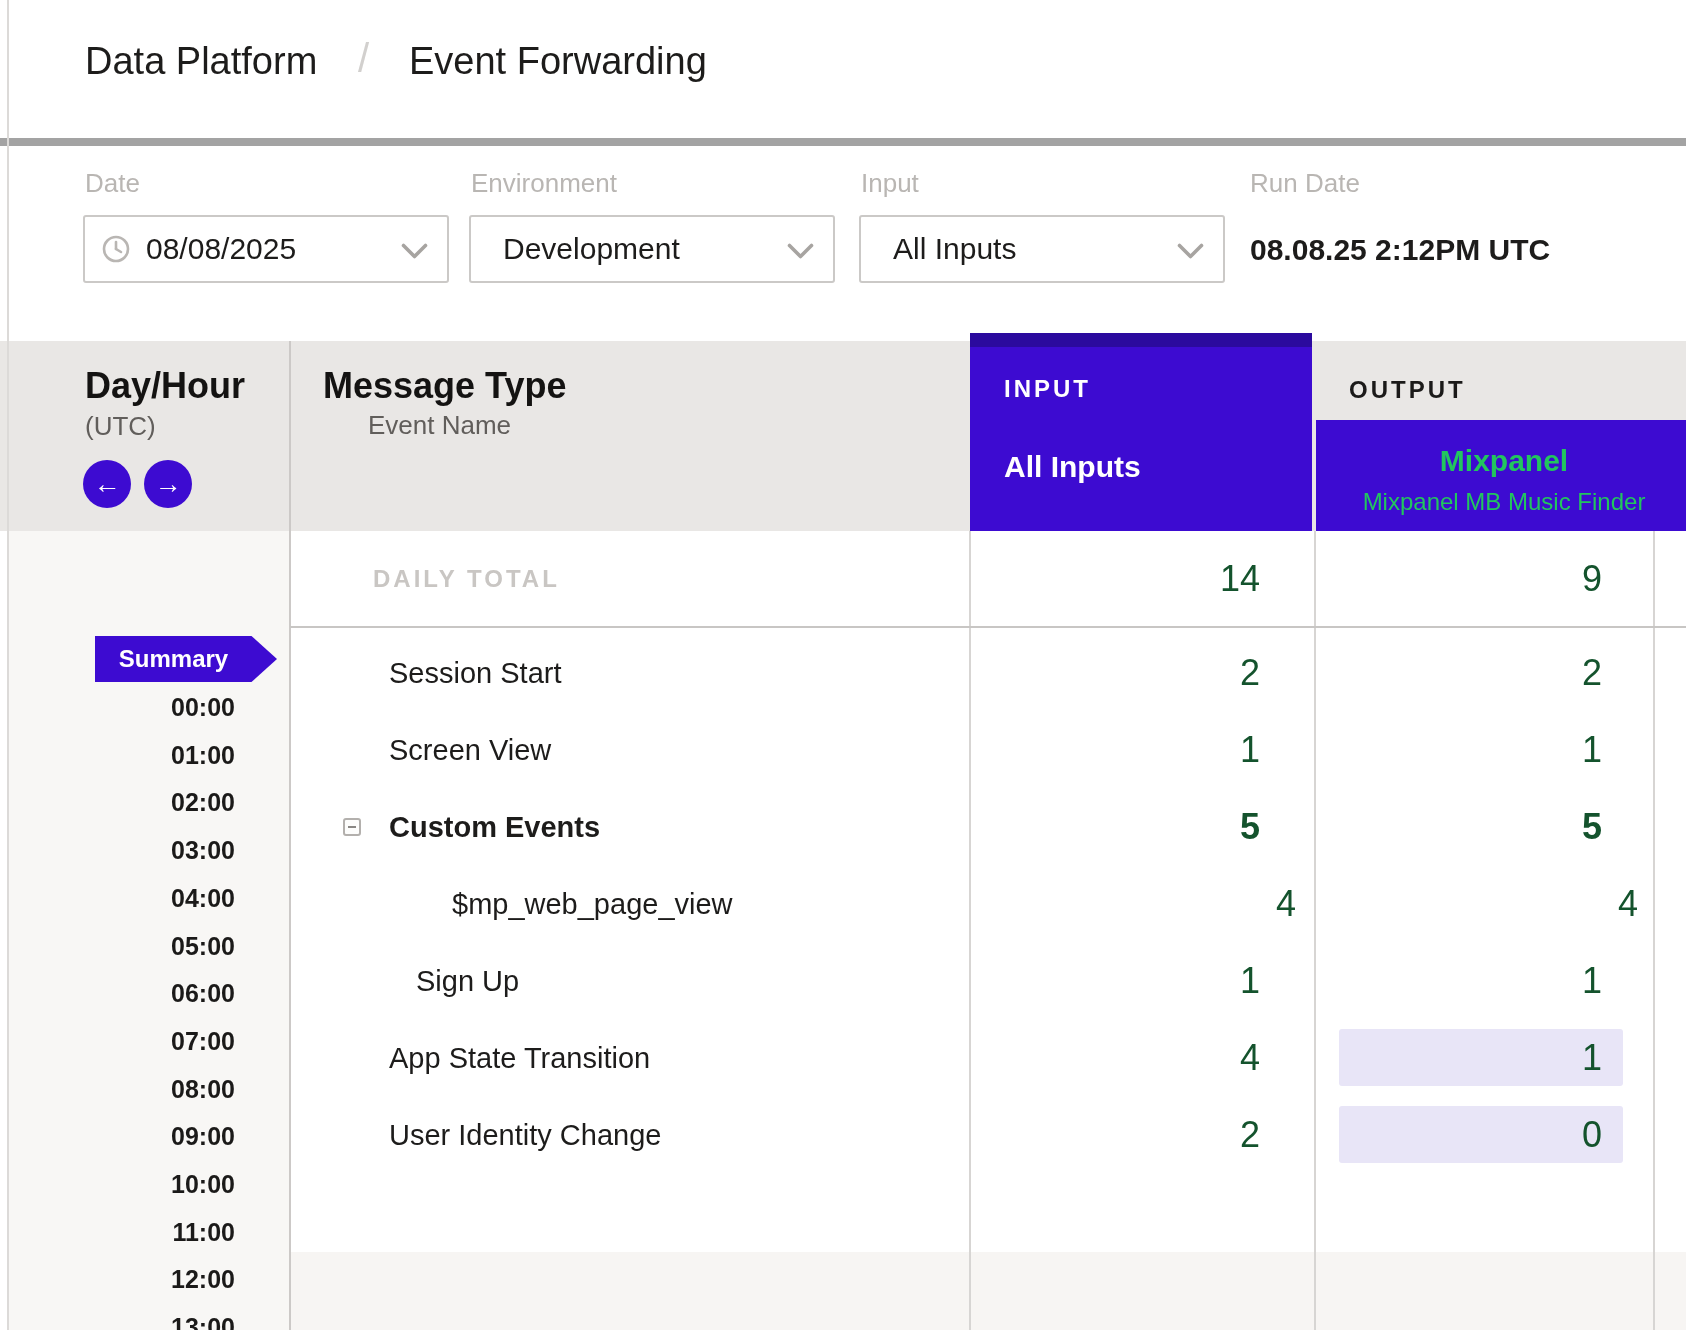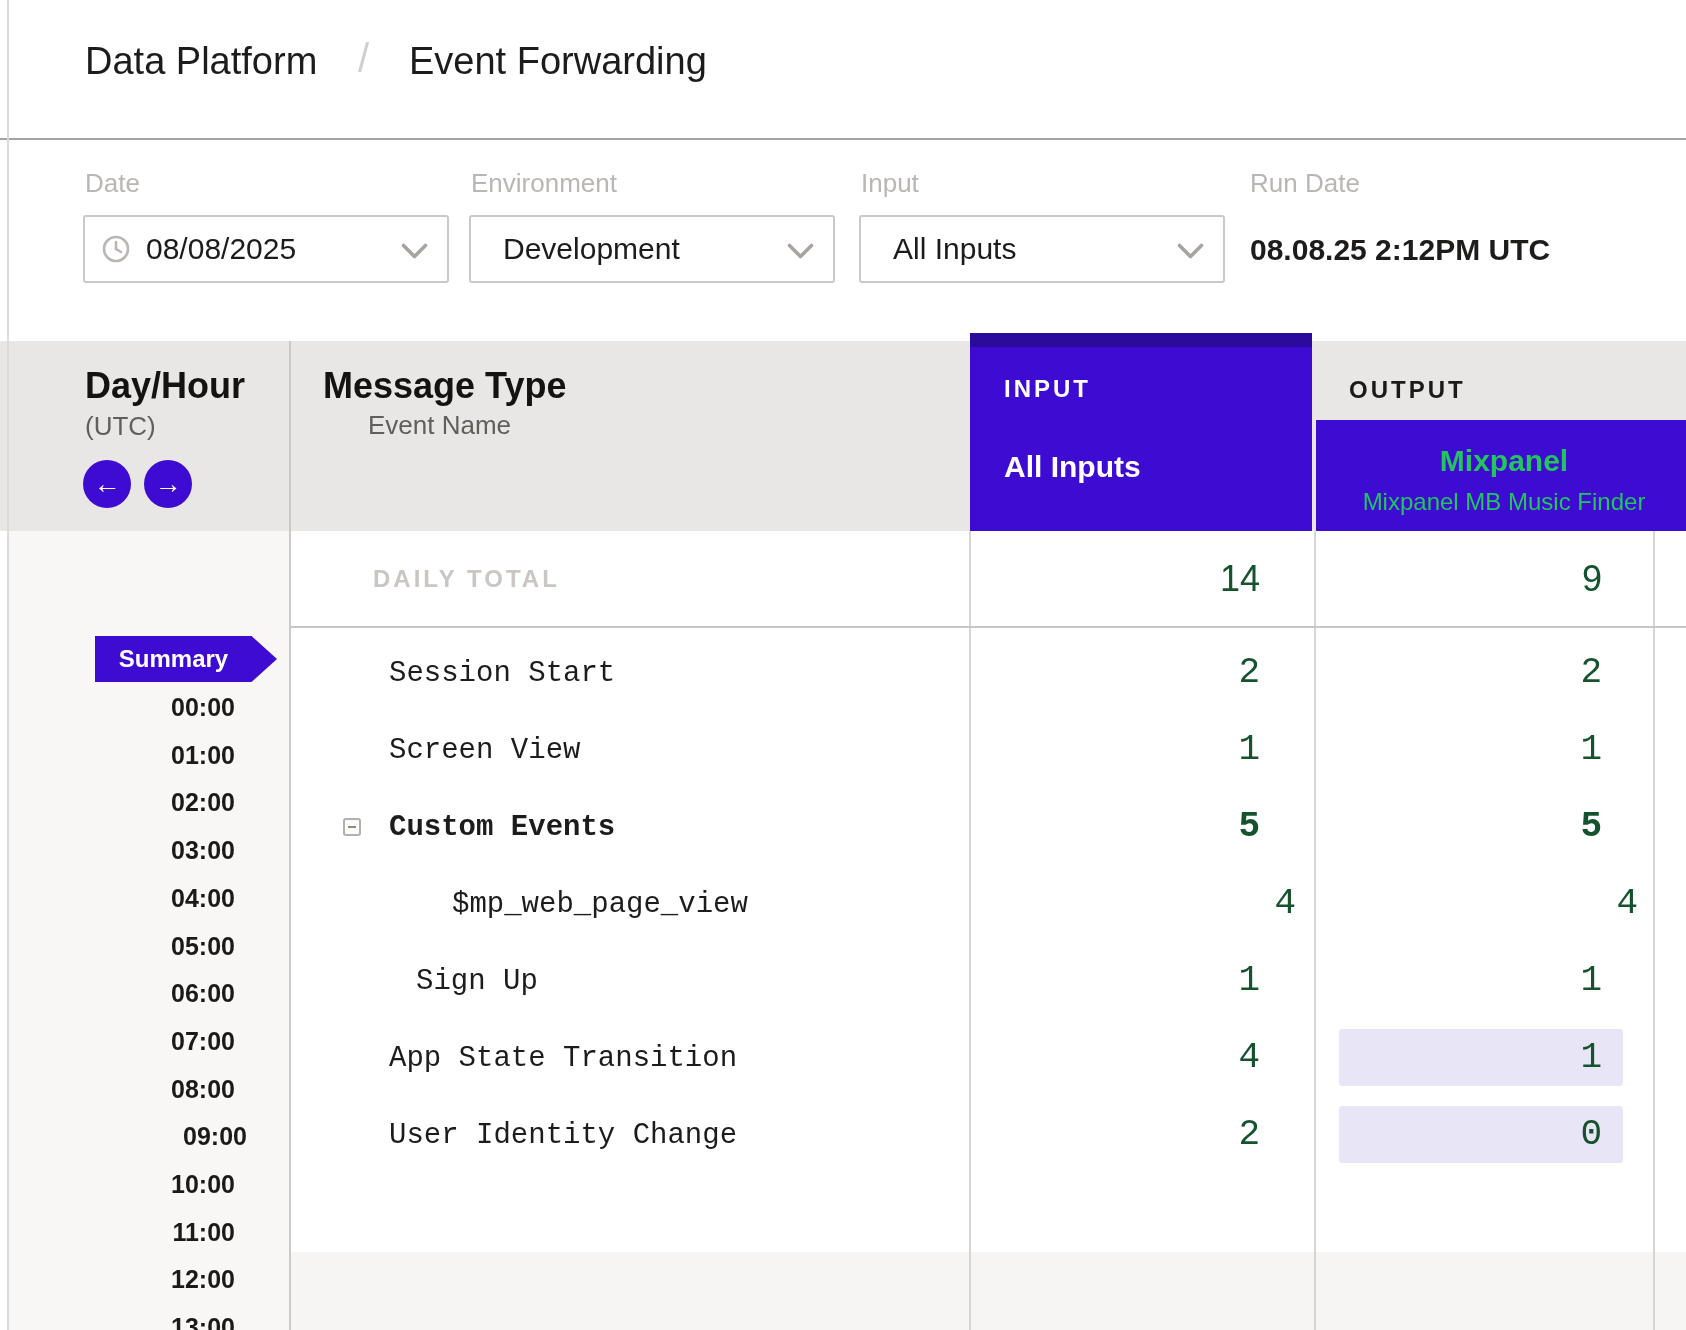--- a/index.html
+++ b/index.html
@@ -3,21 +3,21 @@
 <meta charset="utf-8">
 <style>
   html,body{margin:0;padding:0;background:#ffffff;}
   #app{
     position:relative;width:1686px;height:1330px;overflow:hidden;
     background:#ffffff;
     font-family:"Liberation Sans", sans-serif;
     color:#1d1c1b;
   }
   
-  .topbar{position:absolute;left:0;top:0;width:1686px;height:138px;background:#fff;border-bottom:2px solid #a3a3a3;}
+  .topbar{position:absolute;left:0;top:0;width:1686px;height:138px;background:#fff;border-bottom:8px solid #a3a3a3;}
   .crumb{position:absolute;top:41px;font-size:38px;line-height:40px;font-weight:400;color:#1d1c1b;white-space:nowrap;}
   .crumb-1{left:85px;}
   .crumb-sep{left:358px;color:#d2d0ce;font-size:40px;top:38px;}
   .crumb-2{left:409px;}
   
   .flabel{position:absolute;top:168px;font-size:26px;color:#b9b6b3;}
   .fbox{
     position:absolute;top:215px;height:68px;box-sizing:border-box;
     border:2px solid #cbc9c7;border-radius:3px;background:#fff;
     display:flex;align-items:center;cursor:pointer;
@@ -57,21 +57,21 @@
   .dtotal-line{position:absolute;left:290px;top:626px;width:1396px;height:2px;background:#c8c6c4;}
   .dtotal-label{position:absolute;left:83px;top:50%;transform:translateY(-50%);font-size:24px;font-weight:700;letter-spacing:3px;color:#c9c6c3;}
   
   .cell{position:absolute;top:0;height:100%;display:flex;align-items:center;justify-content:flex-end;box-sizing:border-box;font-size:36px;color:#14532d;}
   .cell.cin{left:680px;width:342px;padding-right:52px;}   
   .cell.cout{left:1026px;width:337px;padding-right:51px;}
   .erow .cell.cin{left:970px;}
   .erow .cell.cout{left:1316px;}
   .b{font-weight:700;}
   
-  .erow{position:absolute;left:0;width:1686px;height:77px;font-family:Liberation Mono, monospace;}
+  .erow{position:absolute;left:0;width:1686px;height:77px;}
   .ename{position:absolute;top:50%;transform:translateY(-50%);font-size:29px;color:#1d1c1b;white-space:nowrap;}
   .ename.lvl1{left:389px;}
   .ename.lvl2{left:416px;}
   .expander{position:absolute;left:343px;top:50%;transform:translateY(-50%);width:18px;height:18px;box-sizing:border-box;border:2px solid #b3b0ad;border-radius:3px;background:#fdfdfc;display:flex;align-items:center;justify-content:center;cursor:pointer;}
   .expander .minus{width:8px;height:2px;background:#8a8784;}
   .hl{position:absolute;left:23px;right:30px;top:10px;height:57px;background:var(--hl);border-radius:3px;}
   .ov{position:relative;z-index:1;}
   
   .hour{position:absolute;left:0;width:235px;text-align:right;font-size:25px;font-weight:700;color:#1b1a19;height:26px;line-height:26px;cursor:pointer;}
   .summary{
@@ -233,20 +233,20 @@
   <div id="hours-container">
       <div class="hour" style="top: 694px;">00:00</div>
       <div class="hour" style="top: 742px;">01:00</div>
       <div class="hour" style="top: 789px;">02:00</div>
       <div class="hour" style="top: 837px;">03:00</div>
       <div class="hour" style="top: 885px;">04:00</div>
       <div class="hour" style="top: 933px;">05:00</div>
       <div class="hour" style="top: 980px;">06:00</div>
       <div class="hour" style="top: 1028px;">07:00</div>
       <div class="hour" style="top: 1076px;">08:00</div>
-      <div class="hour" style="top: 1123px; padding-left: 12px;">09:00</div>
+      <div class="hour" style="top: 1123px;">09:00</div>
       <div class="hour" style="top: 1171px;">10:00</div>
       <div class="hour" style="top: 1219px;">11:00</div>
       <div class="hour" style="top: 1266px;">12:00</div>
       <div class="hour" style="top: 1314px;">13:00</div>
     </div>
 
 </div>
 
 </body></html>

